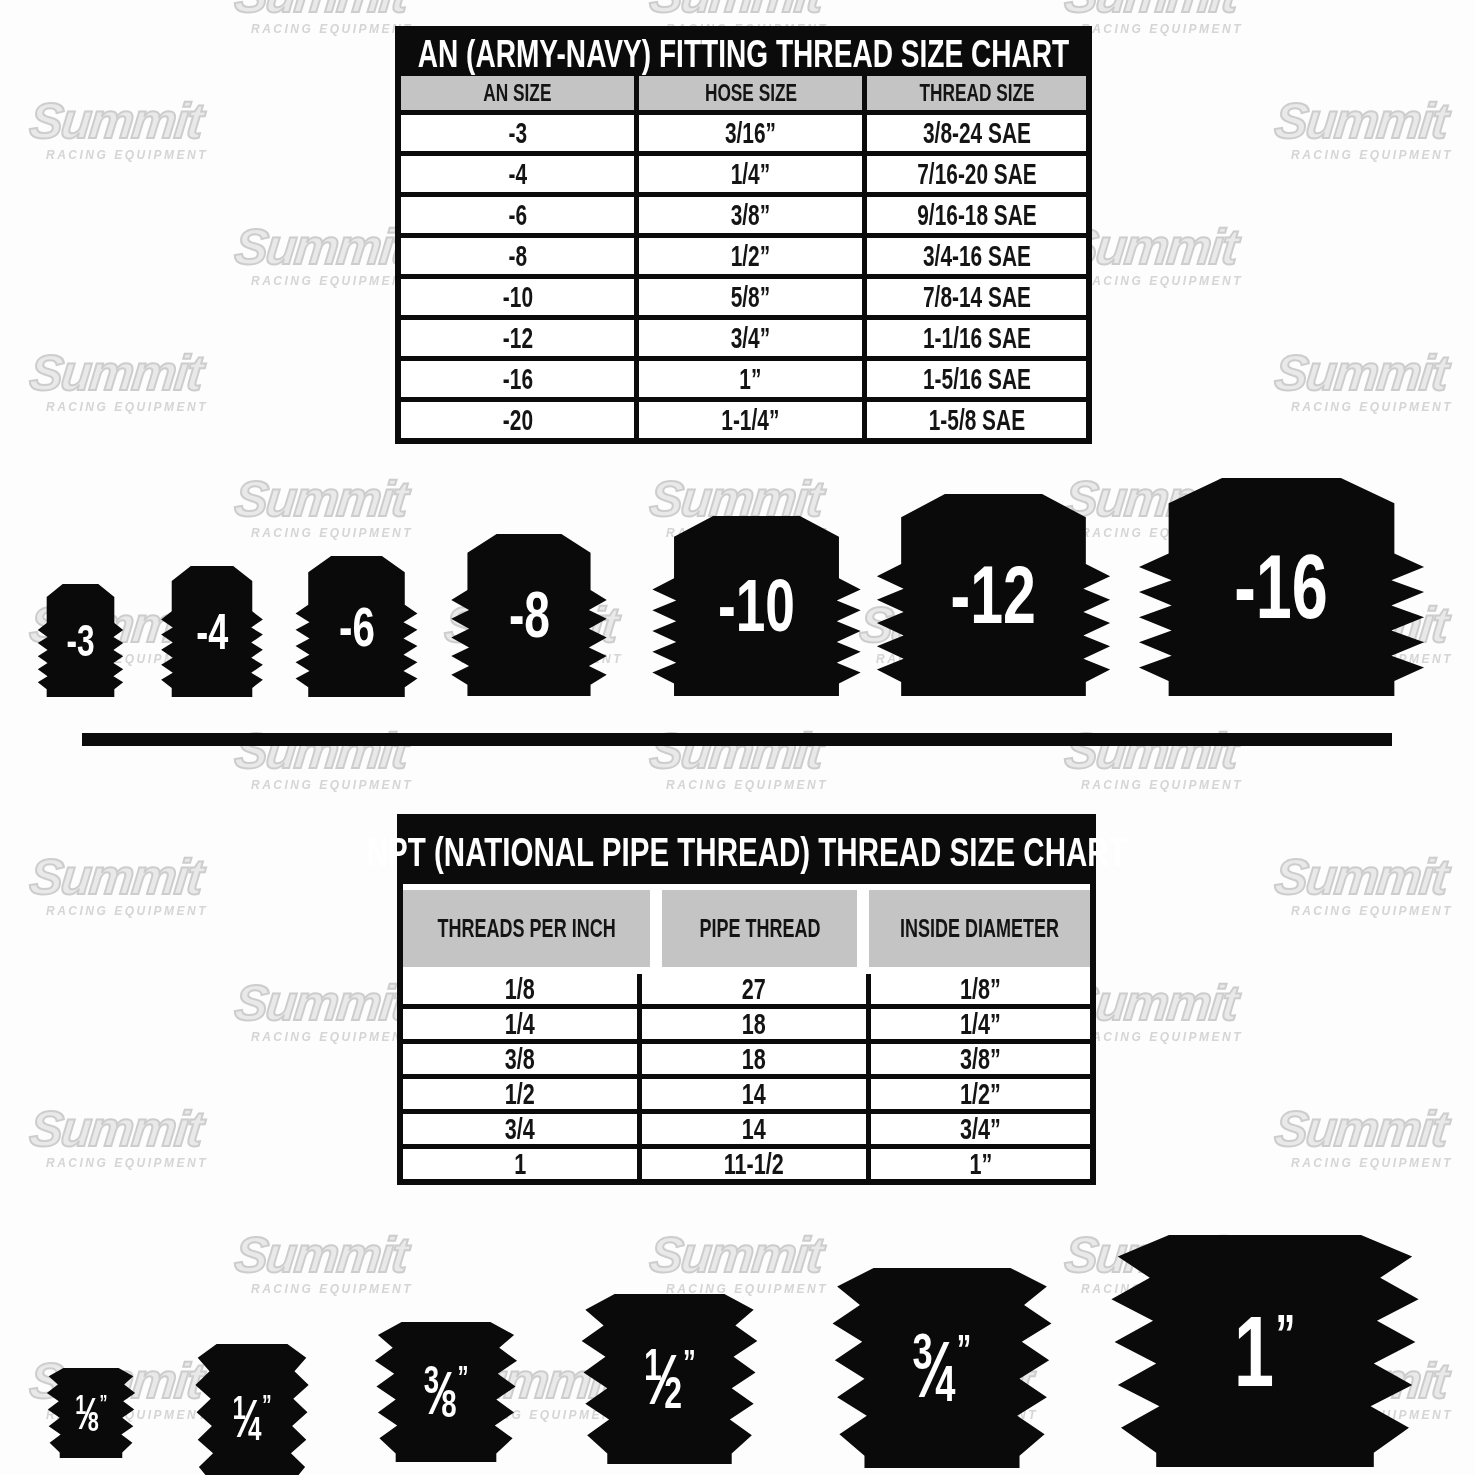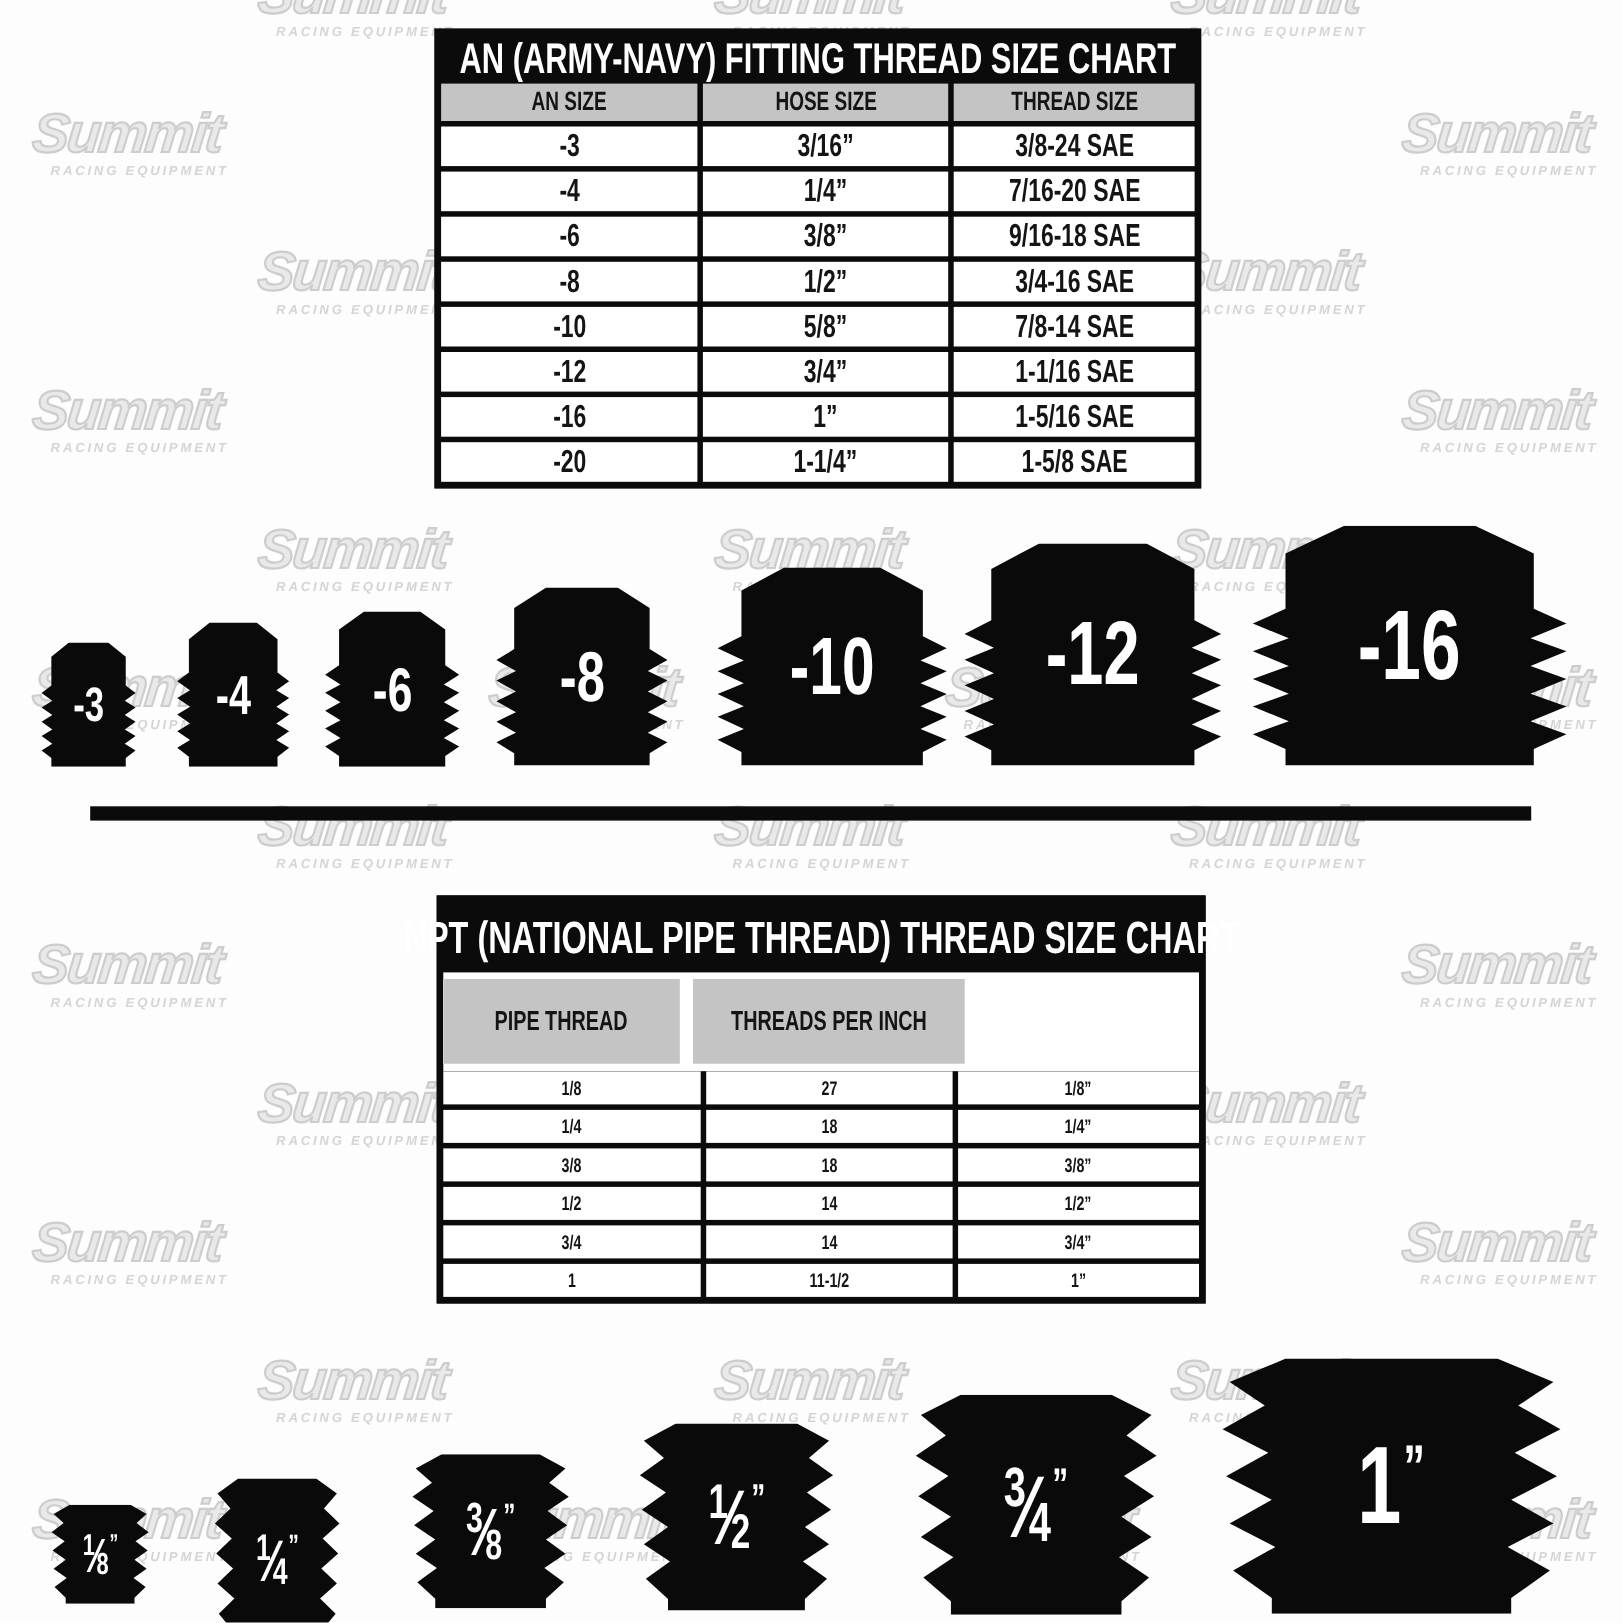--- a/index.html
+++ b/index.html
@@ -53,21 +53,21 @@
   .npt-data { gap:5px; background:#0b0b0b; }
   .npt-data .cell { background:#ffffff; height:30px; }
 
   .hcell, .cell {
     display:flex; align-items:center; justify-content:center;
     font-weight:bold; color:#141414;
   }
   .an-hdr  .hcell { font-size:24px; }
   .npt-hdr .hcell { font-size:25px; }
   .an-data  .cell { font-size:29px; }
-  .npt-data .cell { font-size:18px; }
+  .npt-data .cell { font-size:30px; }
 
   
   .divider { position:absolute; z-index:2; left:82px; top:733px; width:1310px; height:13px; background:#0b0b0b; }
 
   
   .fitting { position:absolute; z-index:1; display:flex; align-items:center; justify-content:center; }
   .fitting svg { position:absolute; inset:0; width:100%; height:100%; }
   .fit-label {
     position:relative; z-index:2; color:#ffffff; font-weight:bold; line-height:1;
   }
@@ -396,24 +396,27 @@
 
 <div class="divider"></div>
 
 <div class="chart" id="npt-chart">
   <div class="chart-title">
       <span class="cx">NPT (NATIONAL PIPE THREAD) THREAD SIZE CHART</span>
     </div>
   <div class="npt-hdr-wrap">
     <div class="grid3 npt-hdr">
       <div class="hcell">
+          <span class="cx">THREADS PER INCH</span>
+        </div>
+      <div class="hcell">
           <span class="cx">PIPE THREAD</span>
         </div>
       <div class="hcell">
-          <span class="cx">THREADS PER INCH</span>
+          <span class="cx">INSIDE DIAMETER</span>
         </div>
     </div>
   </div>
   <div class="grid3 npt-data">
     <div class="cell">
         <span class="cx">1/8</span>
       </div>
     <div class="cell">
         <span class="cx">27</span>
       </div>

